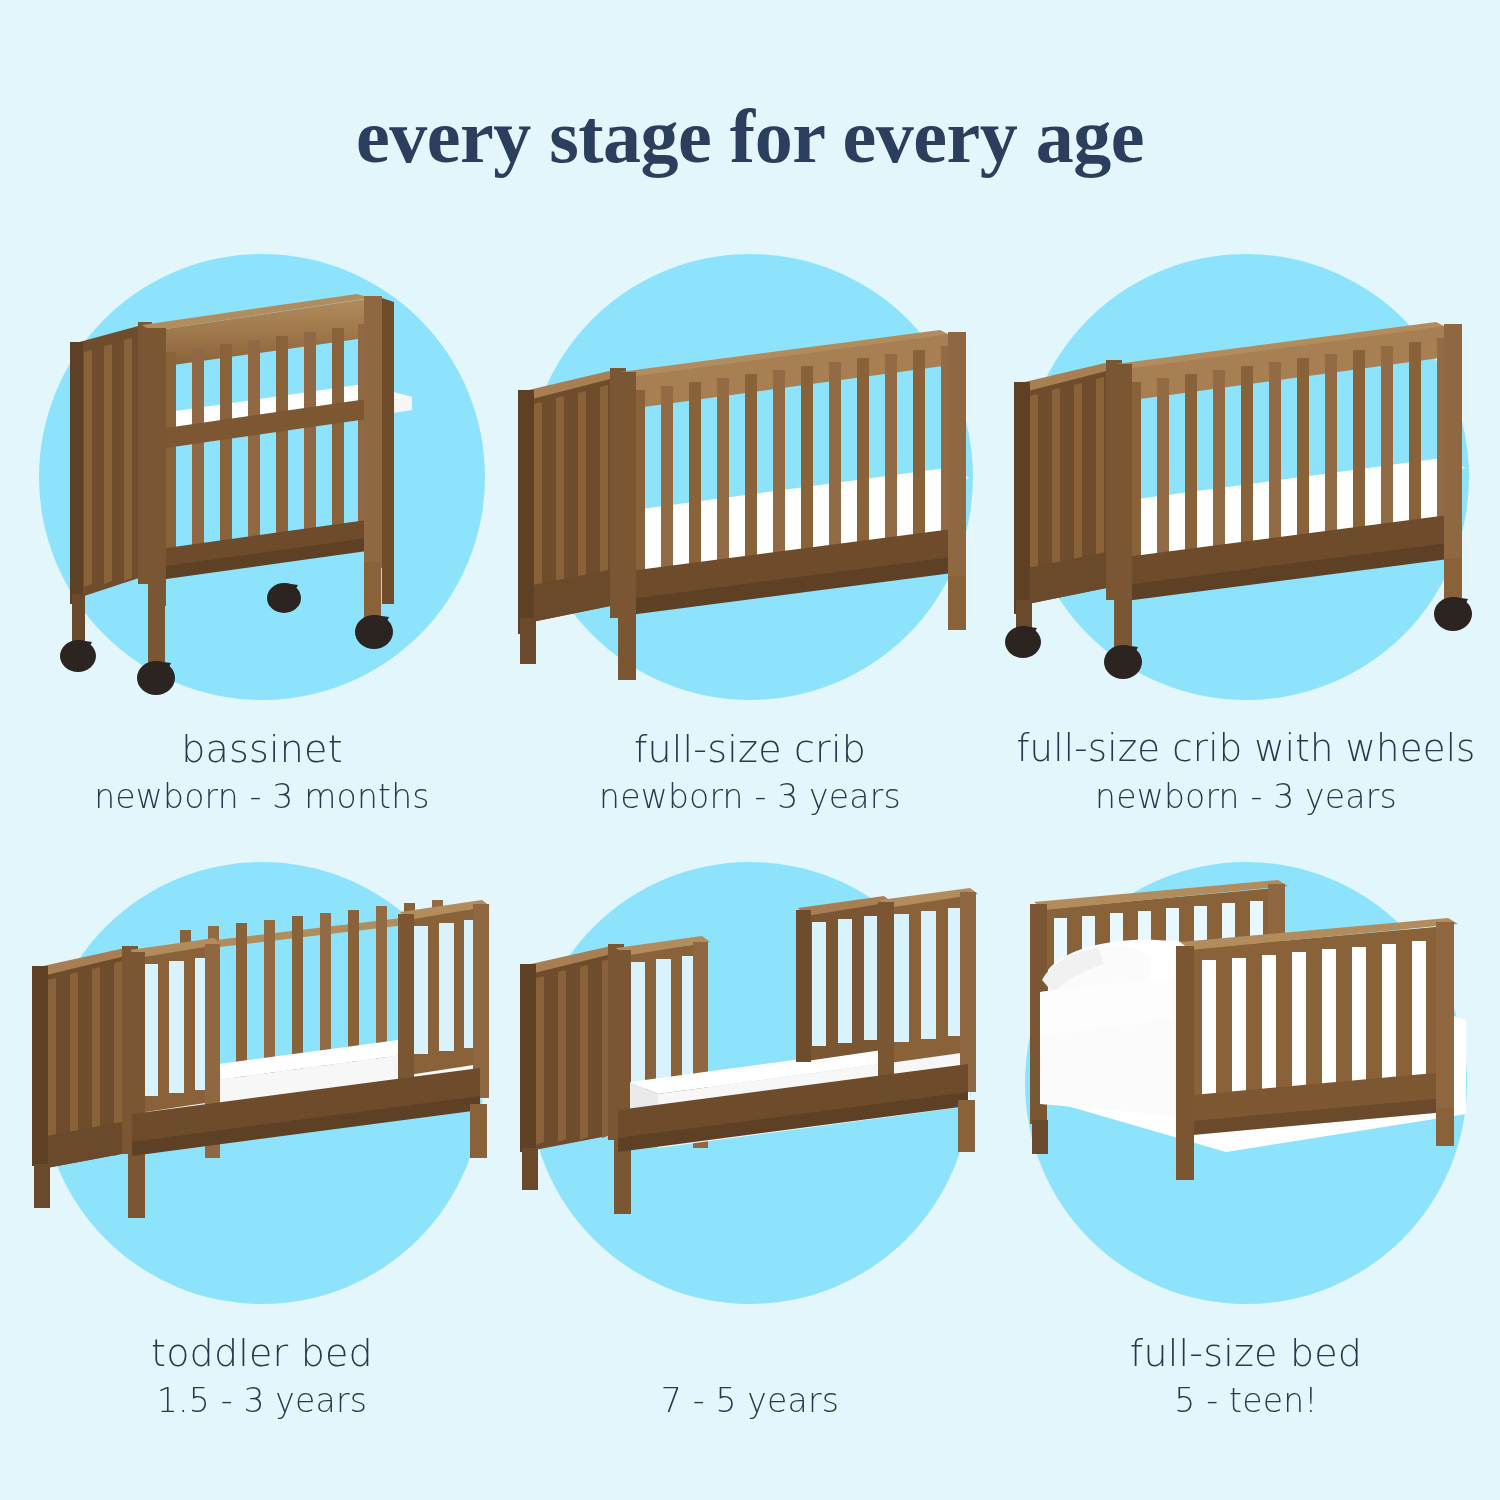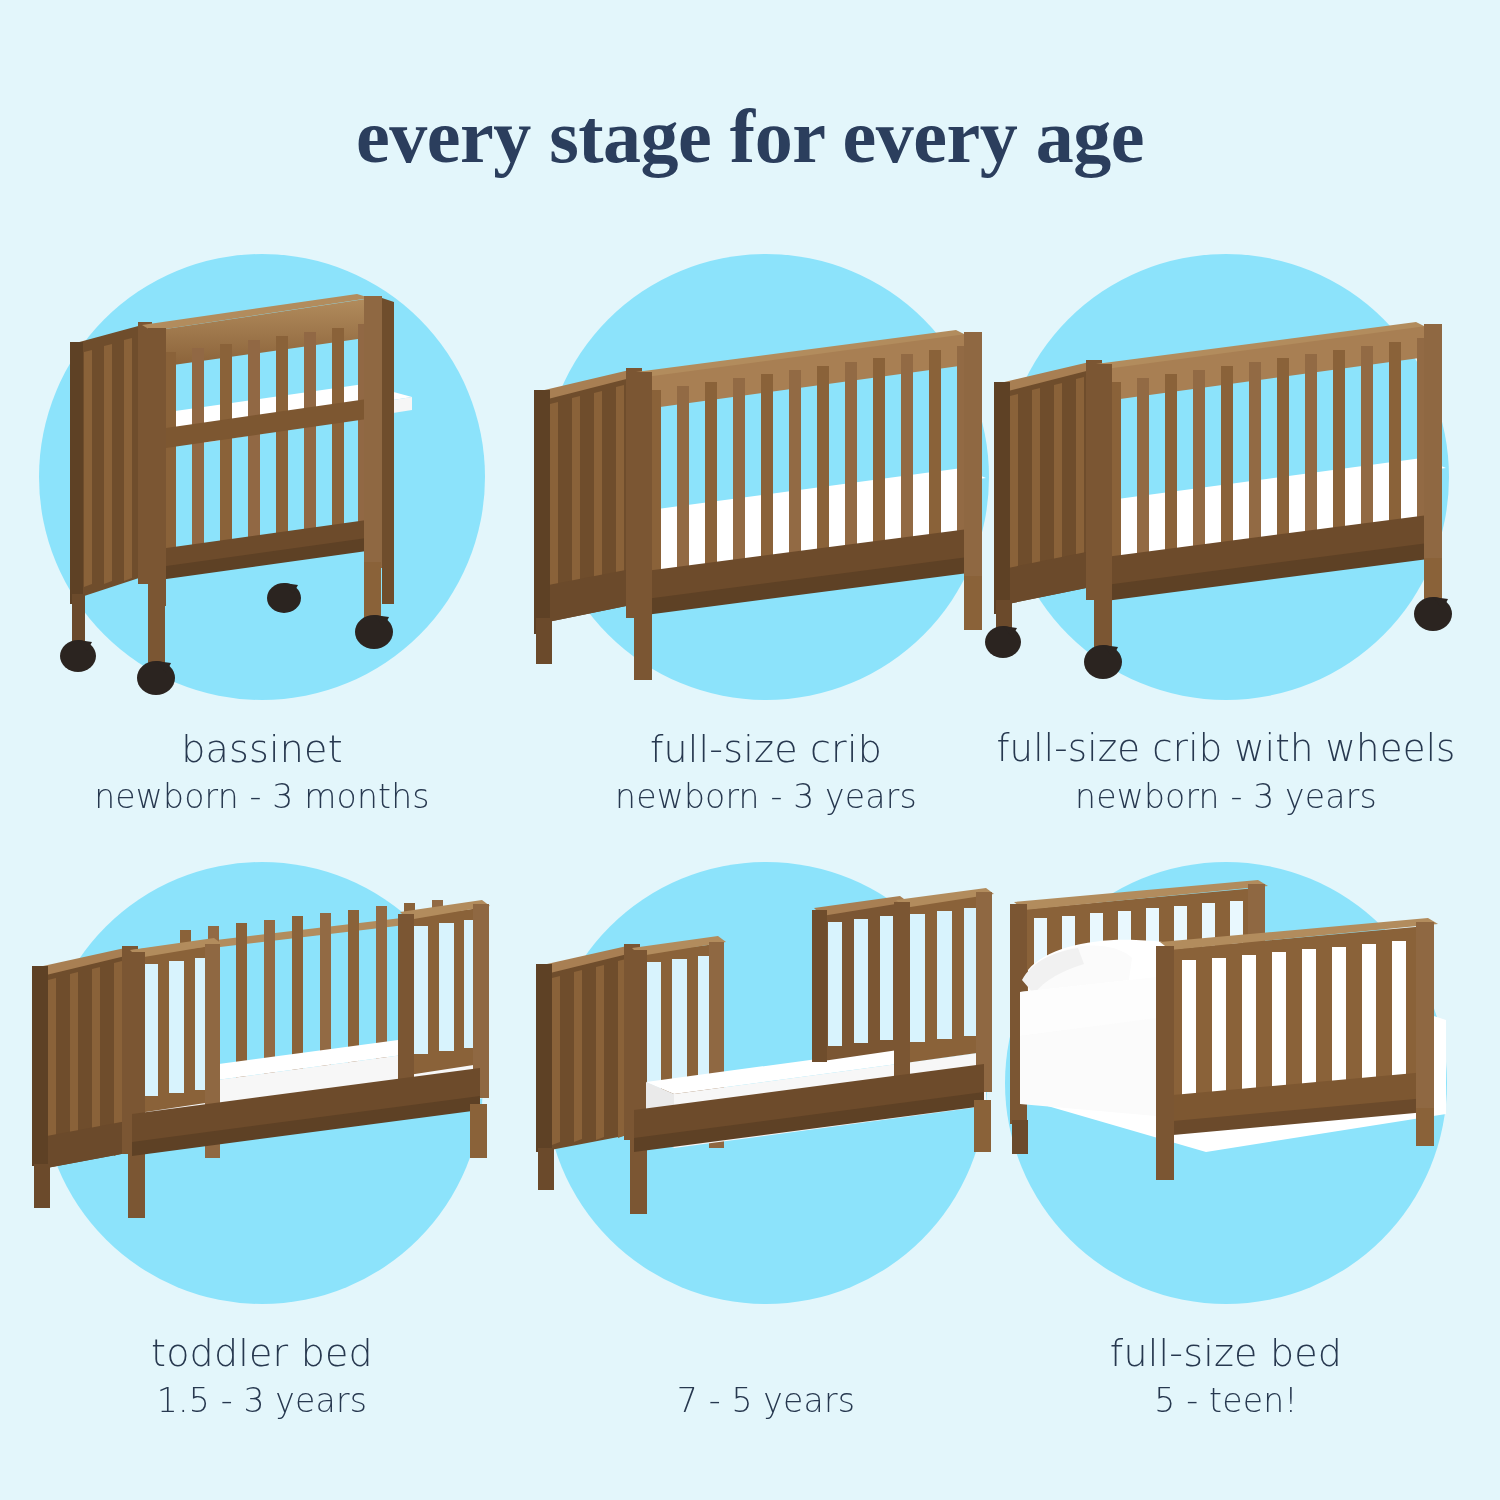--- a/index.html
+++ b/index.html
@@ -24,22 +24,22 @@
   }
 
   
   .grid{
     position:absolute;top:232px;left:0;width:1244px;height:1268px;
   }
   .cell{position:absolute;width:500px;}
   .cell.r1{top:0;height:620px;}
   .cell.r2{top:620px;height:648px;}
   .cell.c1{left:12px;}
-  .cell.c2{left:516px;}
-  .cell.c3{left:976px;}
+  .cell.c2{left:500px;}
+  .cell.c3{left:996px;}
 
   .circle{
     position:absolute;
     left:50%;
     top:22px;
     width:446px;height:446px;
     margin-left:-223px;
     border-radius:50%;
     background:#8ce3fb;
   }

